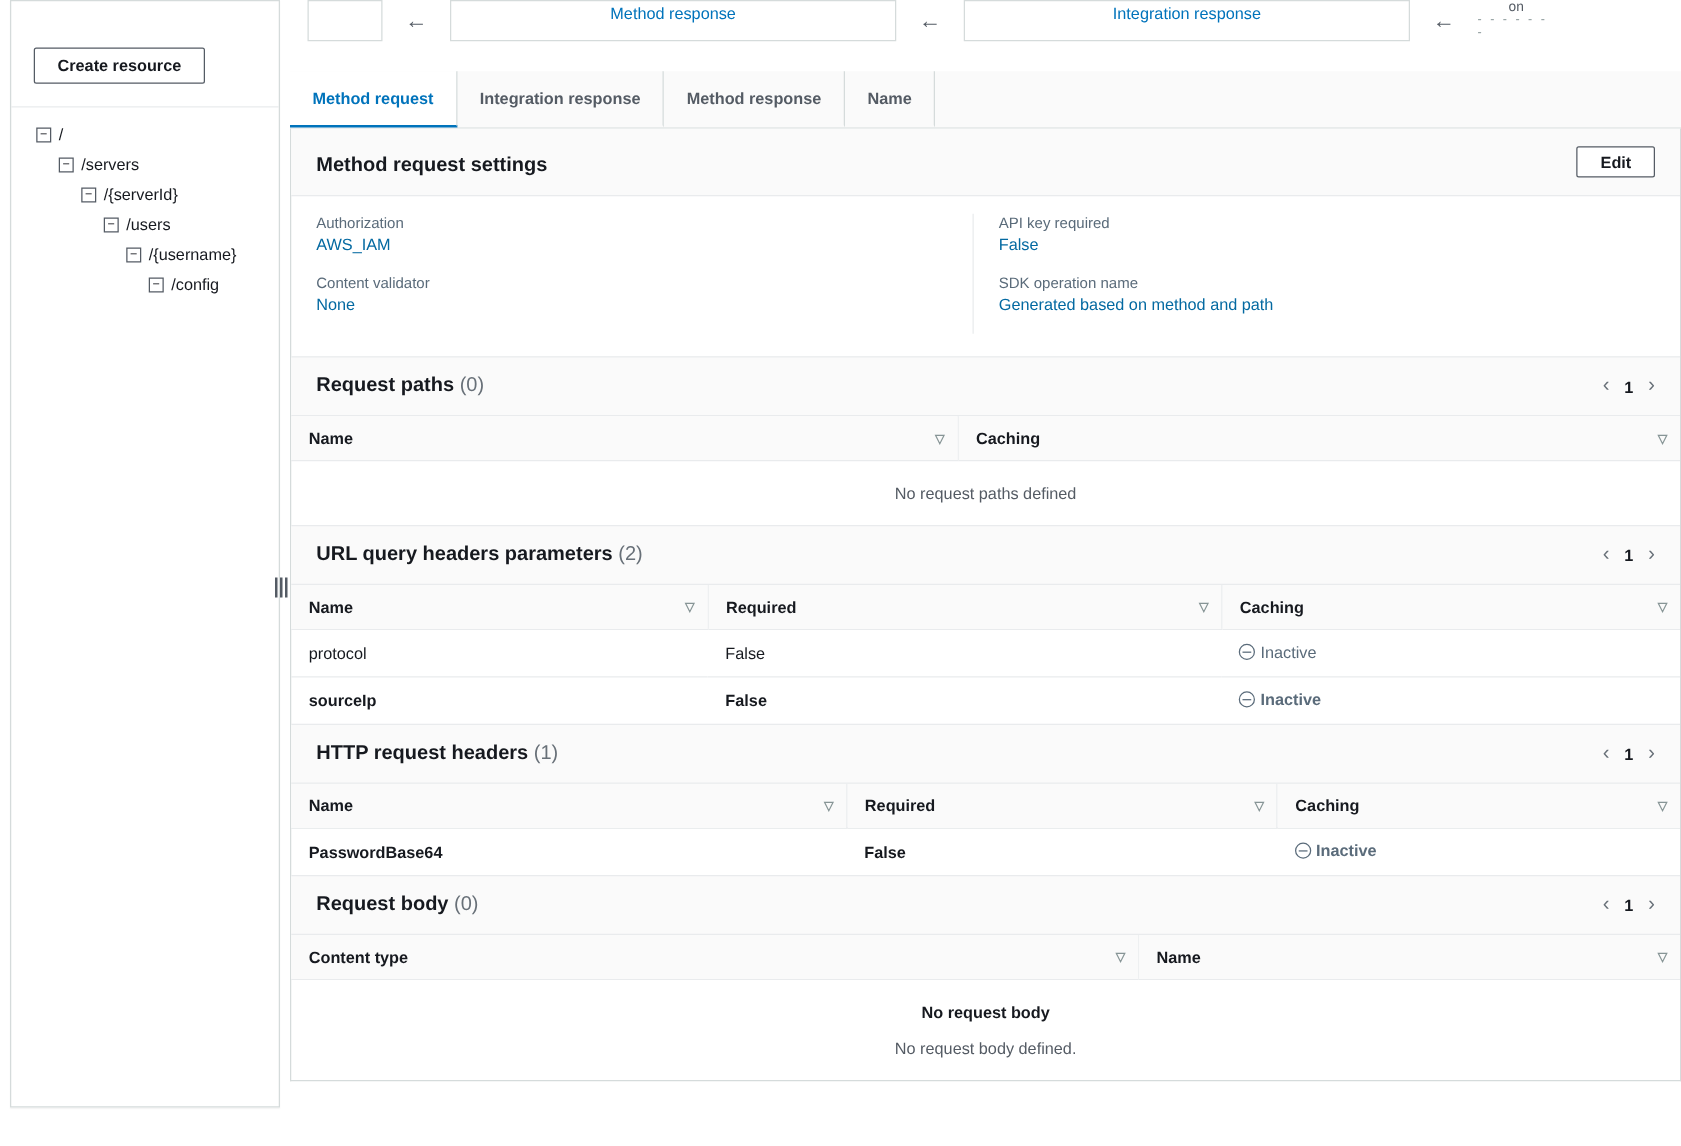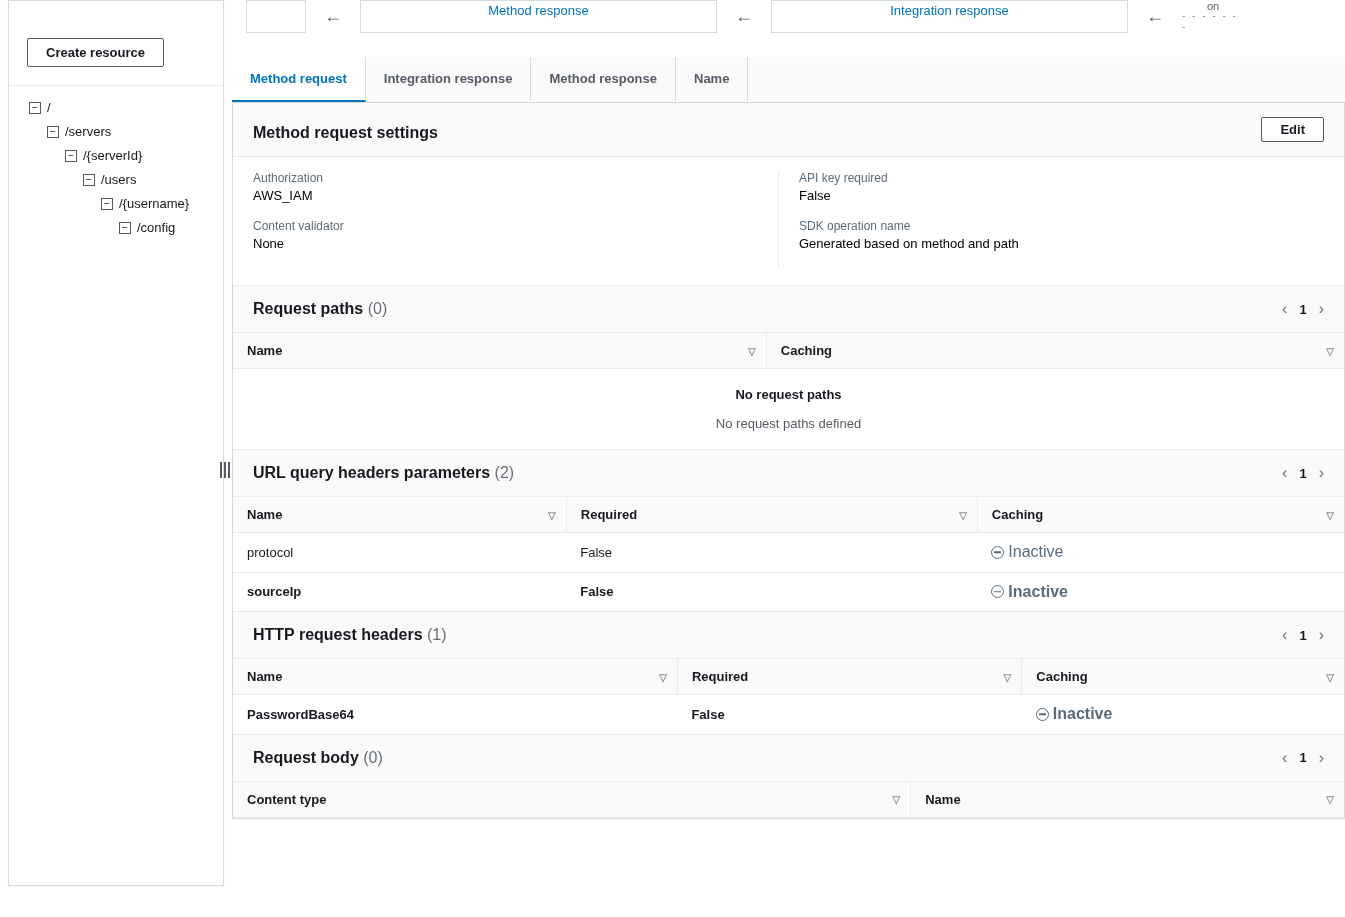--- a/index.html
+++ b/index.html
@@ -58,38 +58,38 @@
   .section-header{display:flex;align-items:flex-end;justify-content:space-between;padding:14px 20px;background:var(--header-bg);border-top:1px solid var(--border);border-bottom:1px solid var(--border);}
   .section-header:first-child{border-top:none;}
   .section-header h2{font-size:16px;font-weight:700;margin:0;color:#16191f;}
   .count{color:#687078;font-weight:400;}
   .edit-btn{border:1px solid #545b64;background:#fff;color:#16191f;font-weight:600;font-size:13px;padding:4px 18px;border-radius:2px;cursor:pointer;}
 
   .settings-grid{display:flex;padding:14px 20px 18px 20px;}
   .settings-col{flex:1;}
   .settings-col + .settings-col{border-left:1px solid var(--border);padding-left:20px;}
   .field-label{font-size:12px;color:var(--muted);margin-bottom:3px;}
-  .field-value{font-size:13px;color:#000000;margin-bottom:16px;}
+  .field-value{font-size:13px;color:#0369a1;margin-bottom:16px;}
 
   .pager{display:flex;align-items:center;gap:12px;color:#687078;}
   .pager .pg{font-size:16px;cursor:pointer;user-select:none;}
   .pager .num{font-weight:700;color:#16191f;}
 
   
   .tbl{width:100%;border-collapse:collapse;}
   .tbl th{text-align:left;font-size:13px;font-weight:700;color:#16191f;background:var(--header-bg);border-bottom:1px solid var(--border);padding:10px 14px;position:relative;}
   .tbl th .sort{position:absolute;right:10px;top:50%;transform:translateY(-50%);color:#879596;font-size:10px;}
   .tbl th + th{border-left:1px solid var(--border);}
   .tbl td{padding:10px 14px;font-size:13px;border-bottom:1px solid var(--border);color:#16191f;}
   .tbl tr:last-child td{border-bottom:none;font-weight:bold;}
   .empty{padding:18px 0;text-align:center;}
   .empty .t1{font-weight:700;color:#16191f;margin-bottom:14px;}
   .empty .t2{color:#545b64;font-size:13px;}
 
-  .status-pill{display:inline-flex;align-items:center;gap:4px;color:#5a6b7a;font-size:16px;}
+  .status-pill{display:inline-flex;align-items:center;gap:4px;color:#5a6b7a;font-size:13px;}
   .status-pill .ring{width:13px;height:13px;border:1.5px solid #5a6b7a;border-radius:50%;position:relative;display:inline-block;}
   .status-pill .ring::after{content:"";position:absolute;left:2px;right:2px;top:50%;height:1.5px;background:#5a6b7a;transform:translateY(-50%);}
 
   .panel-outer{margin:0 0 0 0;}
   
   .tabs-wrap{background:var(--header-bg);padding-left:0;}
 </style>
 </head>
 <body>
 
@@ -199,21 +199,20 @@
       </div>
       <table class="tbl">
         <thead>
             <tr>
           <th style="width:48%"><span>Name</span><span class="sort">▽</span></th>
           <th><span>Caching</span><span class="sort">▽</span></th>
         </tr>
           </thead>
       </table>
       <div class="empty">
-        <div class="t1">No request paths</div>
         <div class="t2">No request paths defined</div>
       </div>
 
       <div class="section-header">
         <h2><span>URL query headers parameters</span> <span class="count">(2)</span></h2>
         <div class="pager">
           <span class="pg">‹</span>
           <span class="num">1</span>
           <span class="pg">›</span>
         </div>
@@ -274,16 +273,20 @@
         </div>
       </div>
       <table class="tbl">
         <thead>
             <tr>
           <th style="width:61%"><span>Content type</span><span class="sort">▽</span></th>
           <th><span>Name</span><span class="sort">▽</span></th>
         </tr>
           </thead>
       </table>
+      <div class="empty">
+        <div class="t1">No request body</div>
+        <div class="t2">No request body defined.</div>
+      </div>
 
     </div>
   </div>
 </div>
 
 </body></html>

